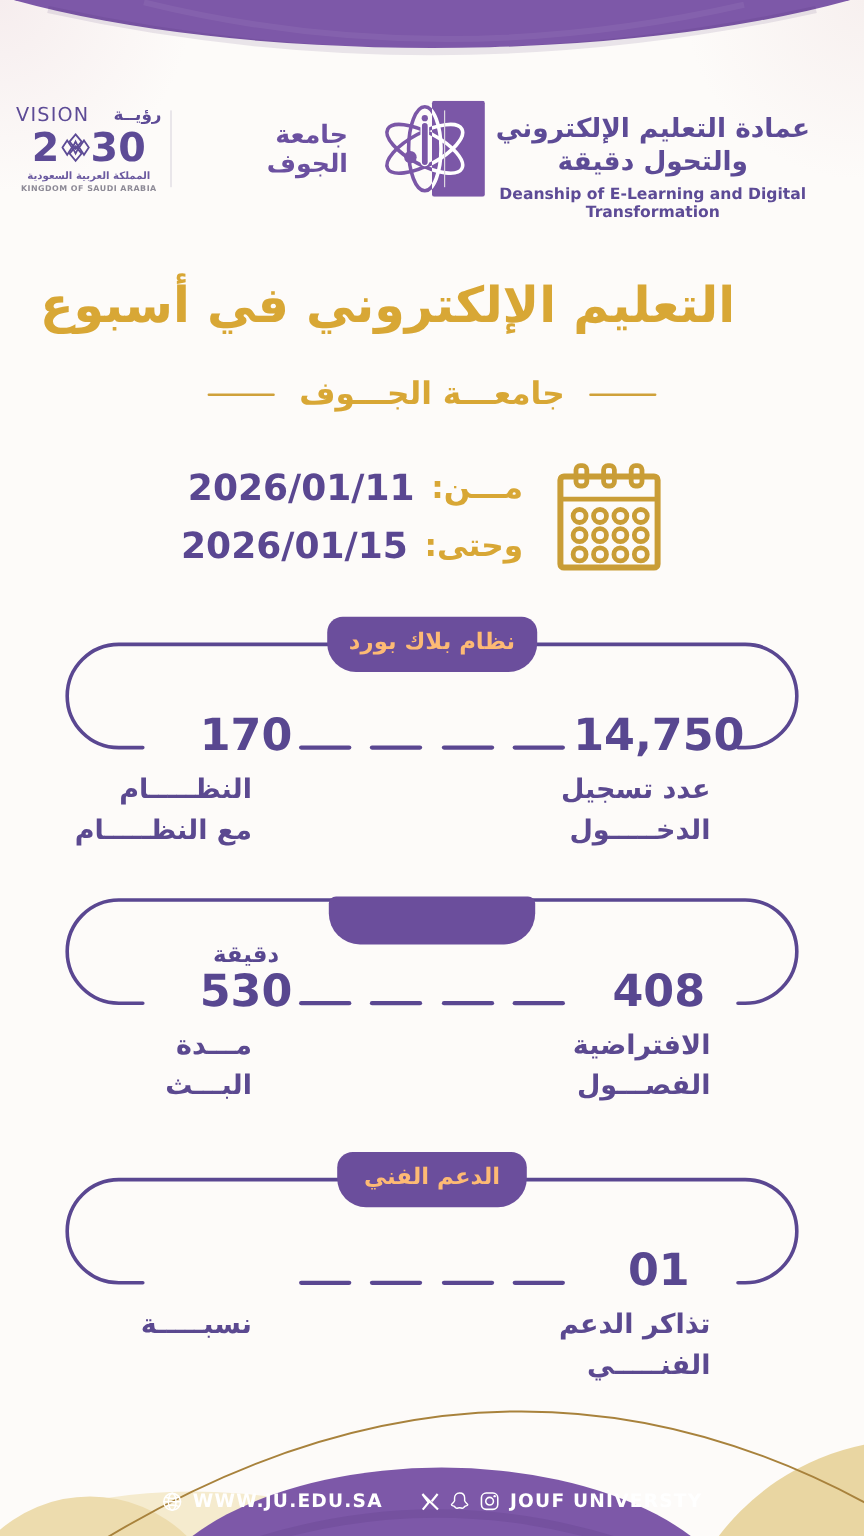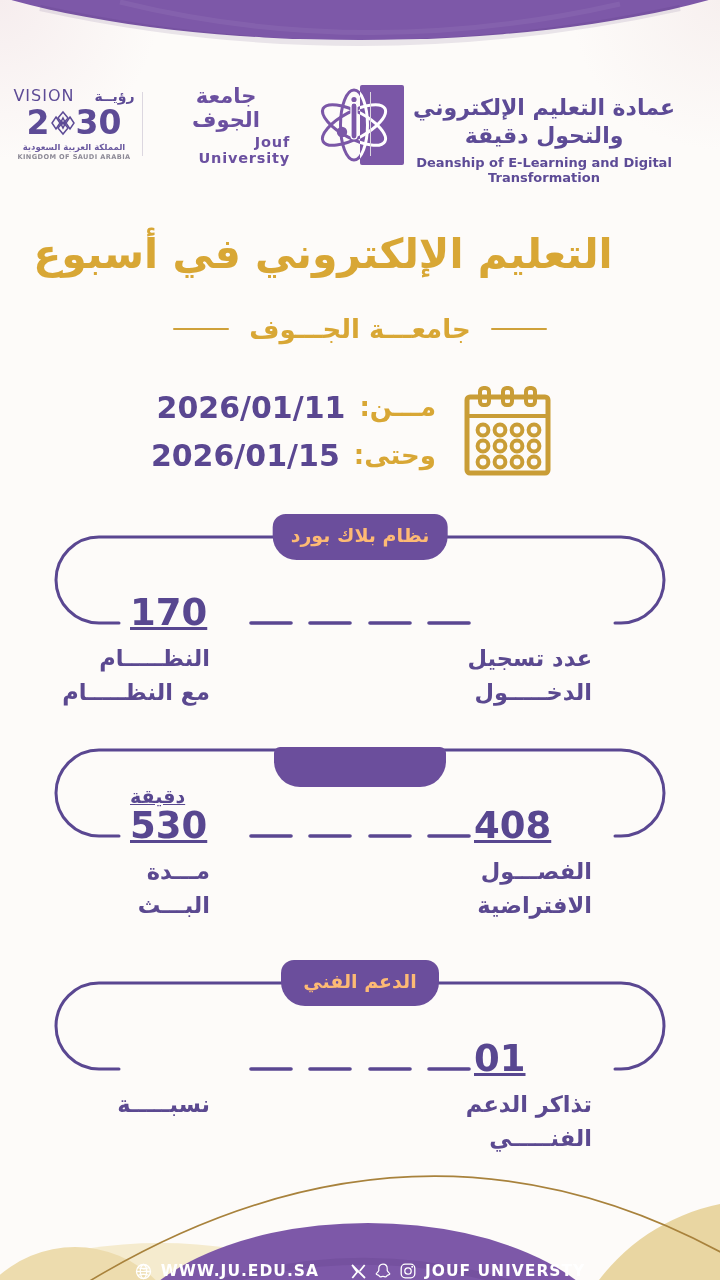--- a/index.html
+++ b/index.html
@@ -21,21 +21,21 @@
   .vision { position:absolute; left:16px; top:2px; width:116px; text-align:center; color:#5d4b96; }
   .vision-line1 { display:flex; justify-content:center; align-items:center; gap:20px; font-size:16px; letter-spacing:1px; font-weight:400; }
   .vision-line1 .ar { font-weight:700; font-size:14px; }
   .vision-year { display:flex; justify-content:center; align-items:center; gap:1px; font-size:33px; font-weight:800; line-height:1; margin-top:1px; }
   .vision-l3 { font-size:8.5px; font-weight:700; margin-top:3px; color:#6b5aa0; }
   .vision-l4 { font-size:6.6px; letter-spacing:.4px; color:#8d8a96; margin-top:1px; font-weight:700; }
   .vdiv { position:absolute; top:8px; width:1px; height:64px; background:#dcd7e0; }
   .vdiv.d1 { left:142px; } .vdiv.d2 { left:370px; }
   .jouf { position:absolute; left:162px; top:0; display:flex; align-items:center; gap:10px; }
   .jouf-text { text-align:right; color:#6b50a0; width:128px; }
-  .jouf-ar { font-size:21px; font-weight:700; line-height:1.15;text-align:center; }
+  .jouf-ar { font-size:21px; font-weight:700; line-height:1.15; }
   .jouf-en { font-size:14.5px; font-weight:700; letter-spacing:.8px; margin-top:2px; }
   .deanship { position:absolute; right:14px; top:10px; width:324px; text-align:center; color:#5d4b96; }
   .deanship-ar { font-size:22px; font-weight:700; line-height:1.25; direction:rtl; }
   .deanship-en { font-size:13px; font-weight:700; margin-top:6px; }
 
   
   .hero-title { position:absolute; top:230px; left:0; width:628px; text-align:center;
     direction:rtl; color:#d8a735; font-size:41px; font-weight:800; line-height:1.2;padding-left:18px; }
   .hero-sub { position:absolute; top:314px; left:0; width:720px; display:flex; justify-content:center; align-items:center; gap:20px; }
   .hero-sub .dash { width:56px; height:2px; background:#cfa13a; border-radius:2px; }
@@ -50,34 +50,34 @@
 
   
   .card { position:absolute; left:45px; width:630px; height:96px; }
   .card.c1 { top:530px; } .card.c2 { top:743px; } .card.c3 { top:976px; }
   .card-outline { position:absolute; top:0; left:0; }
   .badge { position:absolute; left:50%; transform:translateX(-50%); top:-16px;
     min-width:158px; height:46px; padding:0 18px; background:#6b4e9c;
     border-radius:13px 13px 24px 24px; display:flex; align-items:center; justify-content:center; }
   .badge span { color:#fdba74; font-size:19px; font-weight:700; direction:rtl; white-space:nowrap; padding-bottom:4px; }
   .badge.flush { top:4px; height:40px; min-width:172px; border-radius:6px 6px 26px 26px; }
-  .value { position:absolute; bottom:-7px; width:150px; text-align:left;
-    color:#584790; font-size:37px; font-weight:800; line-height:1.05;text-decoration:underline; }
+  .value { position:absolute; bottom:-7px; width:150px; text-align:center;
+    color:#584790; font-size:37px; font-weight:800; line-height:1.05; }
   .value-right { right:51px; }
   .value-left { left:85px; }
   .value .unit { display:block; font-size:19px; font-weight:700; line-height:1; margin-bottom:1px; direction:rtl; }
   .value .unit:empty { display:none; }
   .label { position:absolute; top:112px; direction:rtl; text-align:right;
     color:#5b4990; font-size:22.5px; font-weight:700; line-height:1.5; }
   .label-right { right:83px; width:190px; }
   .label-left { left:0; width:165px; }
 
   
   .bottom-deco { position:absolute; left:0; bottom:0; }
-  .footerbar { position:absolute; bottom:0; left:0; width:720px;
+  .footerbar { position:absolute; bottom:20px; left:0; width:720px;
     display:flex; justify-content:center; align-items:center; gap:9px;
     color:#fff; font-size:15.5px; font-weight:700; letter-spacing:1px; }
   .footerbar .gap { width:14px; }
   .footerbar svg { flex:0 0 auto; }
 </style>
 </head>
 <body>
 
 <div class="page">
 
@@ -109,21 +109,20 @@
       </div>
       <div class="vision-l3" dir="rtl">المملكة العربية السعودية</div>
       <div class="vision-l4">KINGDOM OF SAUDI ARABIA</div>
     </div>
 
     <div class="vdiv d1"></div>
 
     <div class="jouf">
       <div class="jouf-text">
         <div class="jouf-ar" dir="rtl">جامعة الجوف</div>
-        <div class="jouf-en">Jouf University</div>
       </div>
       <svg width="106" height="80" viewBox="0 0 106 80">
         <defs>
             <clipPath id="cpRect">
               <rect x="60" y="0" width="44" height="80"></rect>
             </clipPath>
           </defs>
         <rect x="60" y="0" width="44" height="80" rx="2" fill="#7b57a7"></rect>
         <g stroke="#7b57a7" stroke-width="3" fill="none">
           <ellipse cx="54" cy="40" rx="35" ry="13.5" transform="rotate(28 54 40)"></ellipse>
@@ -198,20 +197,24 @@
       <g stroke="#5a4791" stroke-width="3.6" stroke-linecap="round">
         <line x1="206" y1="93" x2="246" y2="93"></line>
         <line x1="265" y1="93" x2="305" y2="93"></line>
         <line x1="325" y1="93" x2="365" y2="93"></line>
         <line x1="384" y1="93" x2="424" y2="93"></line>
       </g>
     </svg>
     <div class="badge">
         <span>نظام بلاك بورد</span>
       </div>
+    <div class="value value-right">
+      
+      <bdi dir="ltr">14,750</bdi>
+    </div>
     <div class="value value-left">
       
       <bdi dir="ltr">170</bdi>
     </div>
     <div class="label label-right">
       <div>عدد تسجيل</div>
       <div>الدخـــــول</div>
     </div>
     <div class="label label-left">
       <div>النظـــــام</div>
@@ -233,22 +236,22 @@
         <span></span>
       </div>
     <div class="value value-right">
       <bdi dir="ltr">408</bdi>
     </div>
     <div class="value value-left">
       <span class="unit" dir="rtl">دقيقة</span>
       <bdi dir="ltr">530</bdi>
     </div>
     <div class="label label-right">
+      <div>الافتراضية</div>
       <div>الفصـــول</div>
-      <div>الافتراضية</div>
     </div>
     <div class="label label-left">
       <div>مـــدة</div>
       <div>البـــث</div>
     </div>
   </section>
 
   <section class="card c3">
     <svg class="card-outline" width="630" height="96" viewBox="0 0 630 96">
       <path d="M 74 93 L 54 93 A 43 43 0 0 1 11 50 A 43 43 0 0 1 54 7 L 576 7 A 43 43 0 0 1 619 50 A 43 43 0 0 1 576 93 L 570 93" fill="none" stroke="#5a4791" stroke-width="3" stroke-linecap="round"></path>

